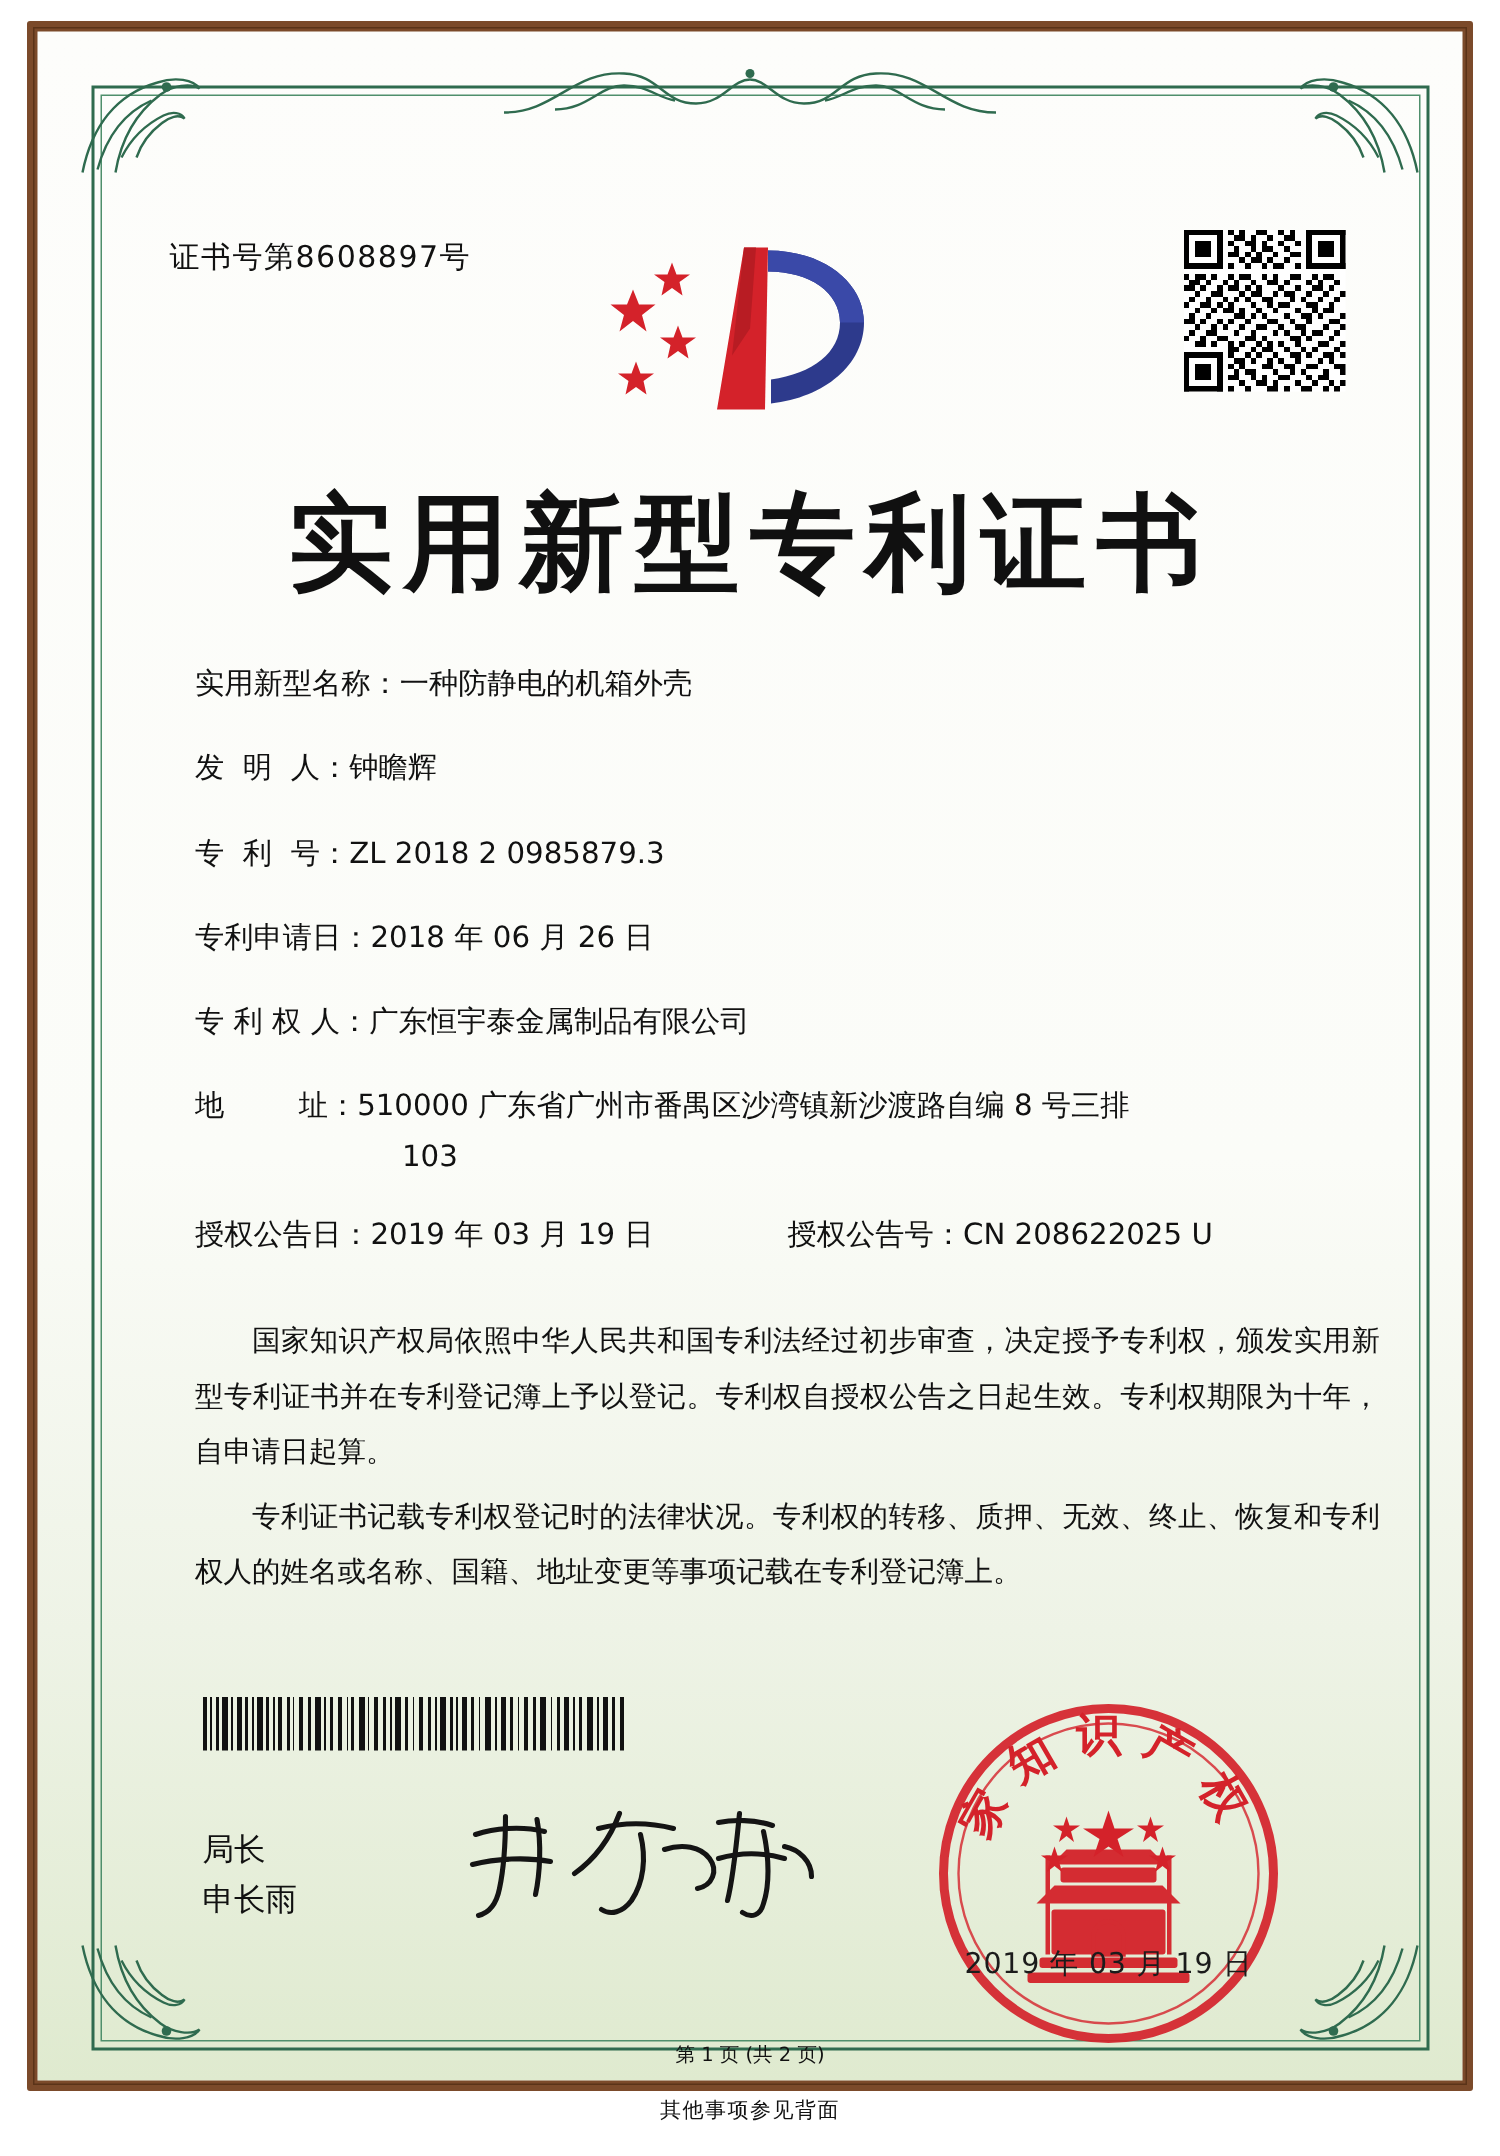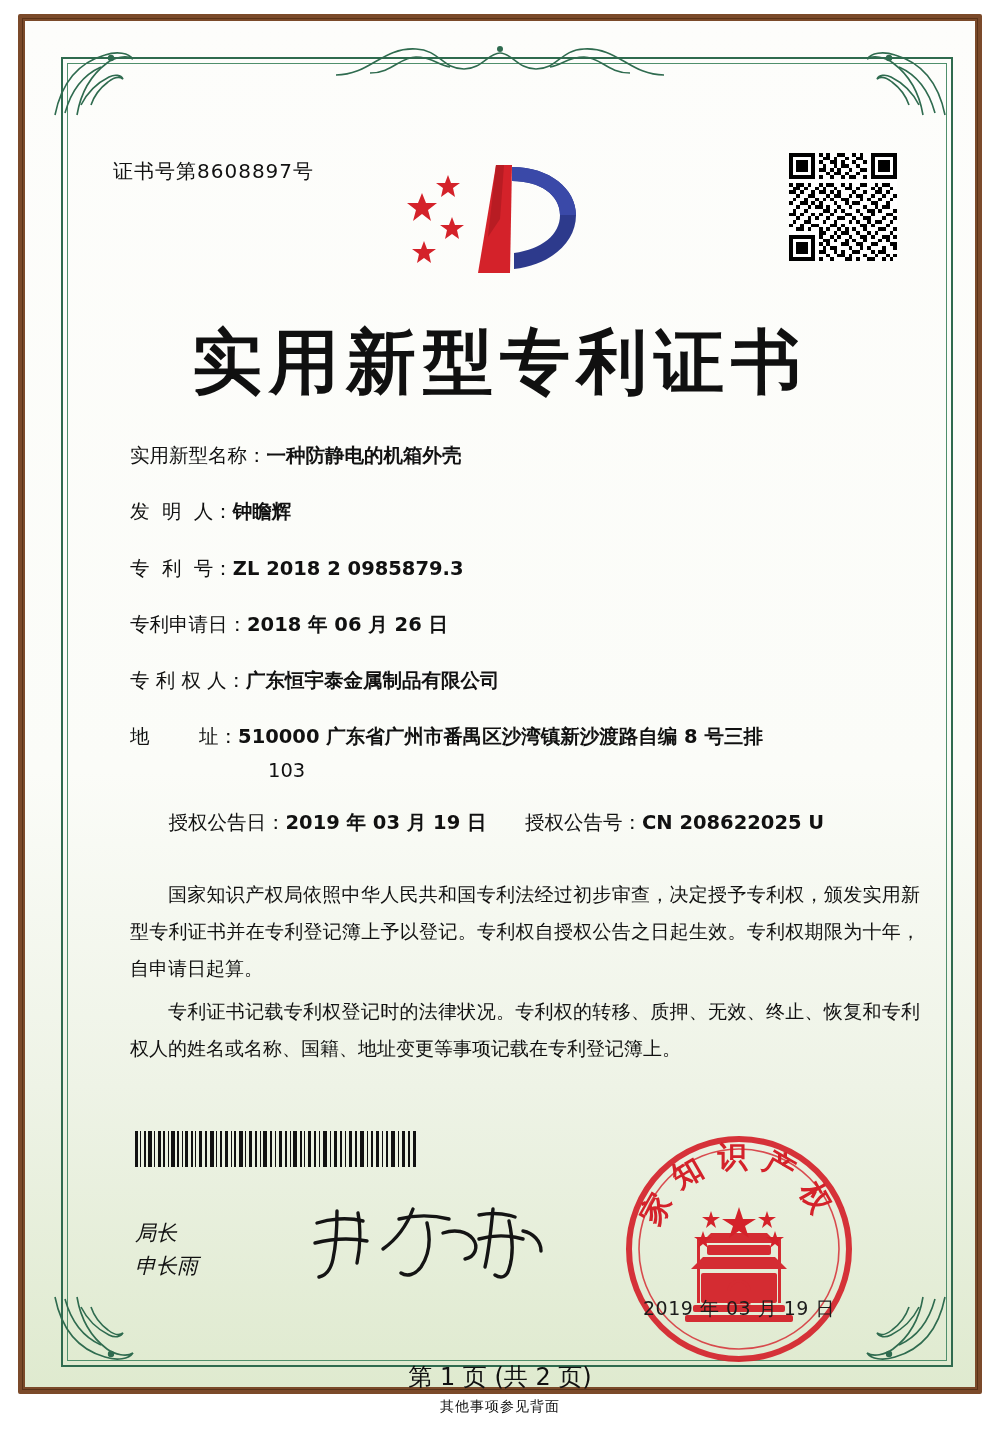--- a/index.html
+++ b/index.html
@@ -132,35 +132,34 @@
     margin-bottom: 27px;
     line-height: 1.5;
   }
   .field-label {
     flex: 0 0 auto;
     white-space: pre;
   }
   .field-value {
     flex: 1 1 auto;
     white-space: normal;
-    font-weight: bold;
   }
   .addr-second {
     margin-left: 138px;
     margin-top: -20px;
     margin-bottom: 26px;
     font-size: 19.5px;
     font-family: "DejaVu Sans", "Liberation Sans", sans-serif;
   }
   .dual-row {
     display: flex;
     margin-bottom: 26px;
     line-height: 1.5;
   }
-  .dual-left { flex: 0 0 395px; text-align: center; }
+  .dual-left { flex: 0 0 395px; }
   .dual-right { flex: 1 1 auto; }
 
   
   .paras {
     position: absolute;
     left: 105px;
     top: 855px;
     width: 790px;
     font-size: 19px;
     line-height: 1.95;
@@ -187,21 +186,20 @@
     position: absolute;
     left: 110px;
     top: 1196px;
     font-size: 21px;
     line-height: 1.55;
     font-family: "DejaVu Sans", "Liberation Sans", sans-serif;
     color: #111;
   }
   .sig-name {
     display: block;
-    font-style: italic;
   }
   .handwriting {
     position: absolute;
     left: 278px;
     top: 1176px;
     width: 245px;
     height: 90px;
   }
 
   
@@ -221,21 +219,21 @@
     font-family: "DejaVu Sans", "Liberation Sans", sans-serif;
     letter-spacing: 0.5px;
   }
 
   
   .page-no {
     position: absolute;
     left: 0; right: 0;
     top: 1340px;
     text-align: center;
-    font-size: 24px;
+    font-size: 13px;
     font-family: "DejaVu Sans", "Liberation Sans", sans-serif;
     color: #111;
   }
   .back-note {
     position: absolute;
     left: 0; right: 0;
     top: 1398px;
     text-align: center;
     font-size: 14px;
     font-family: "Liberation Serif", "DejaVu Serif", serif;

